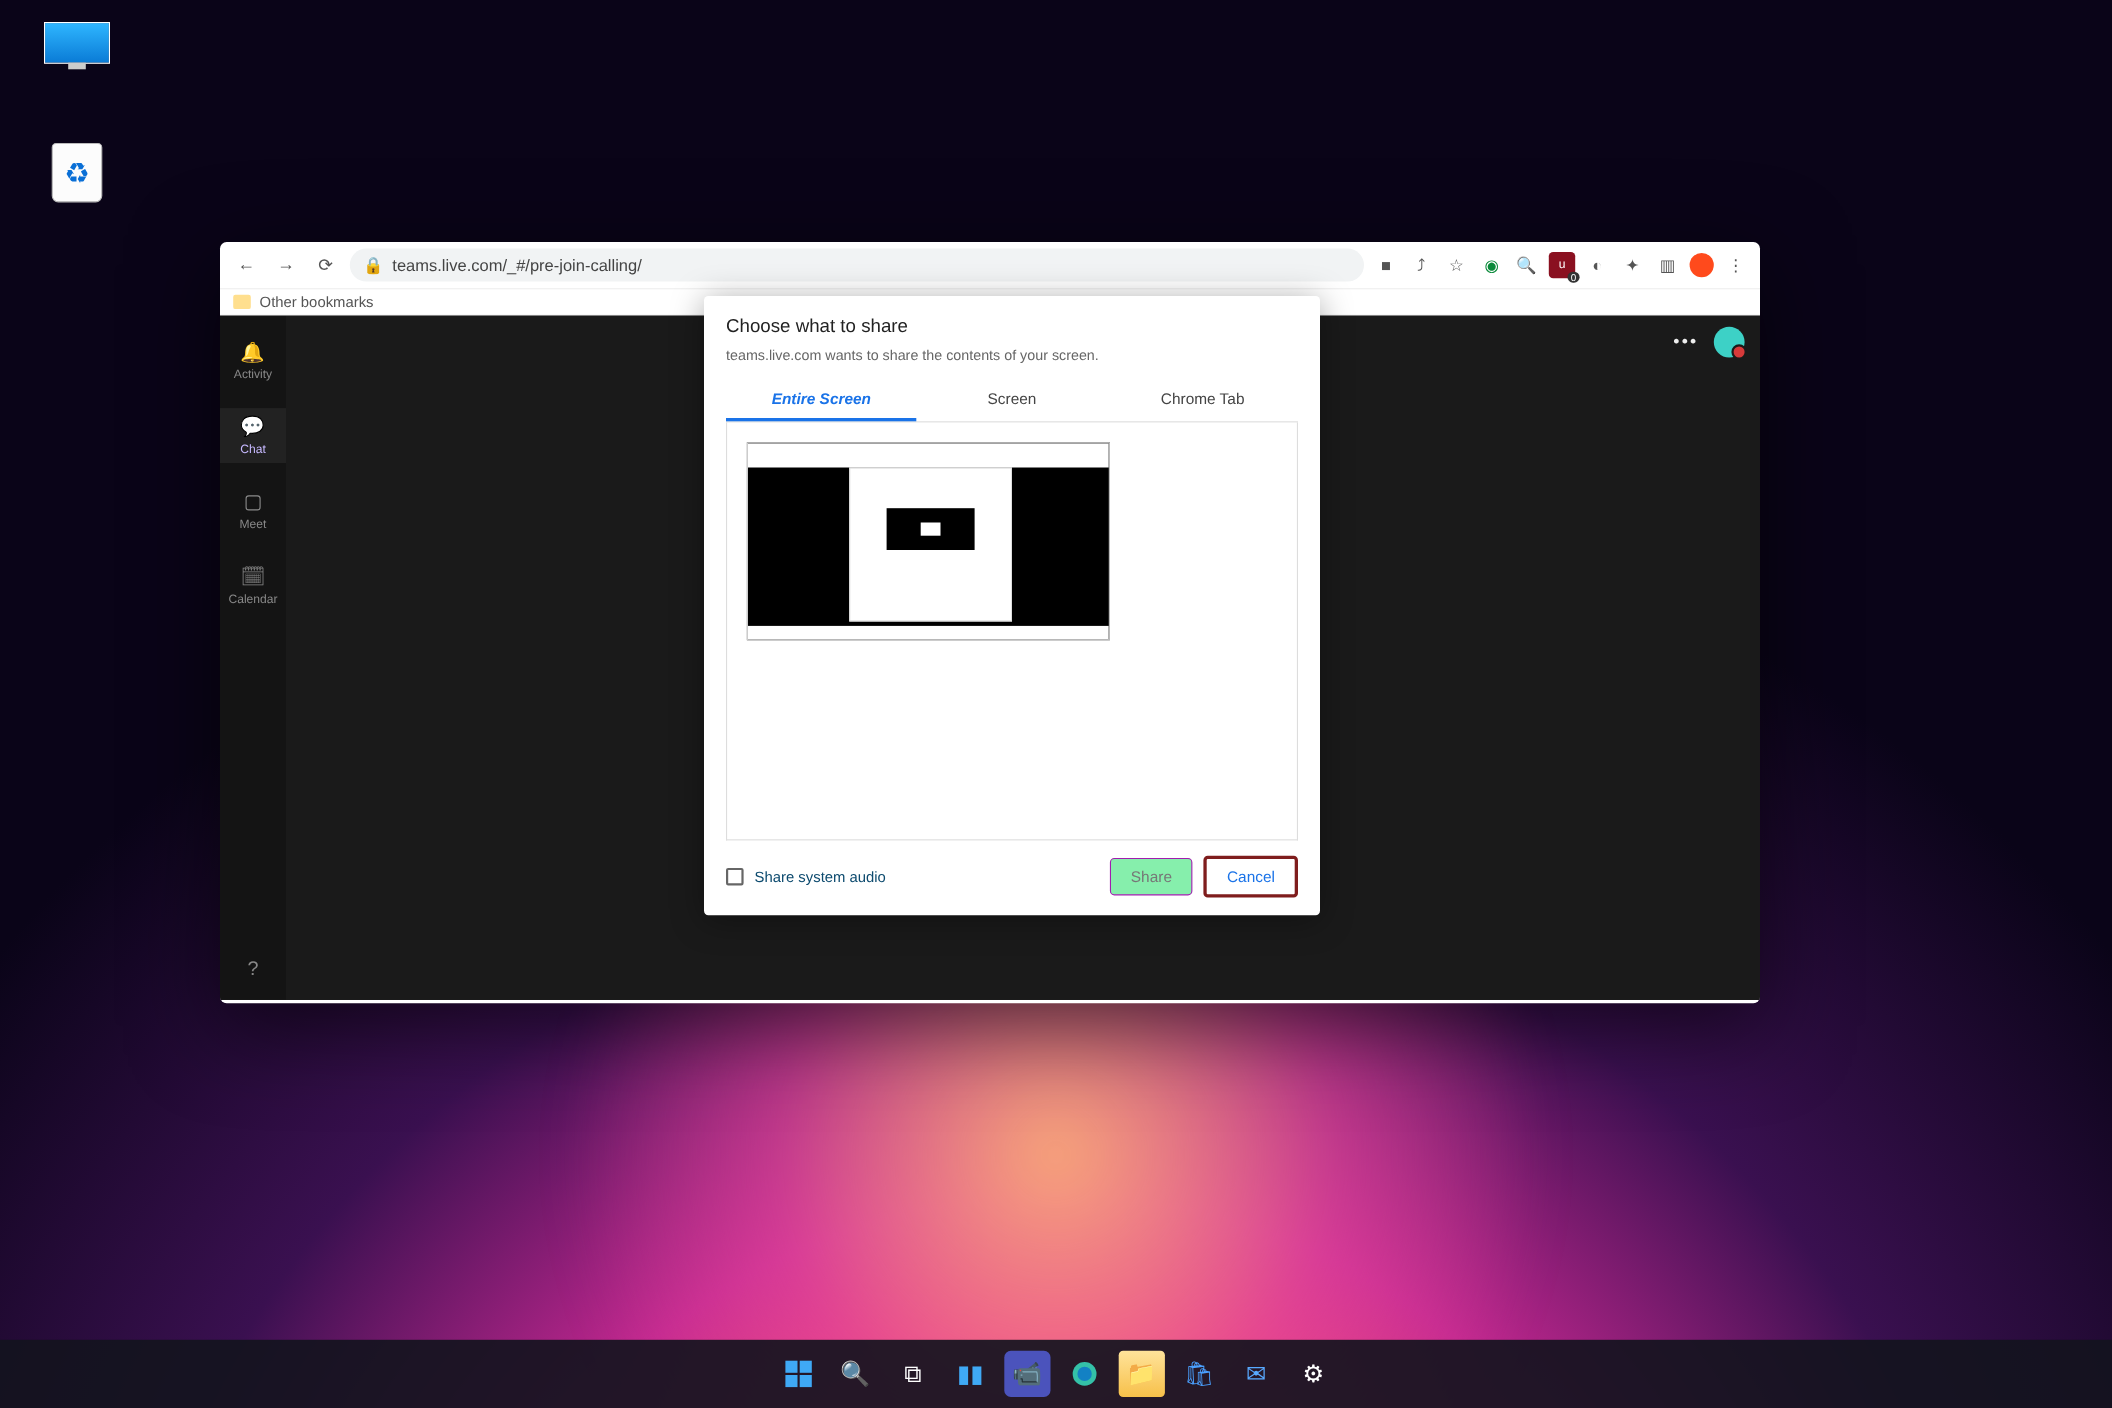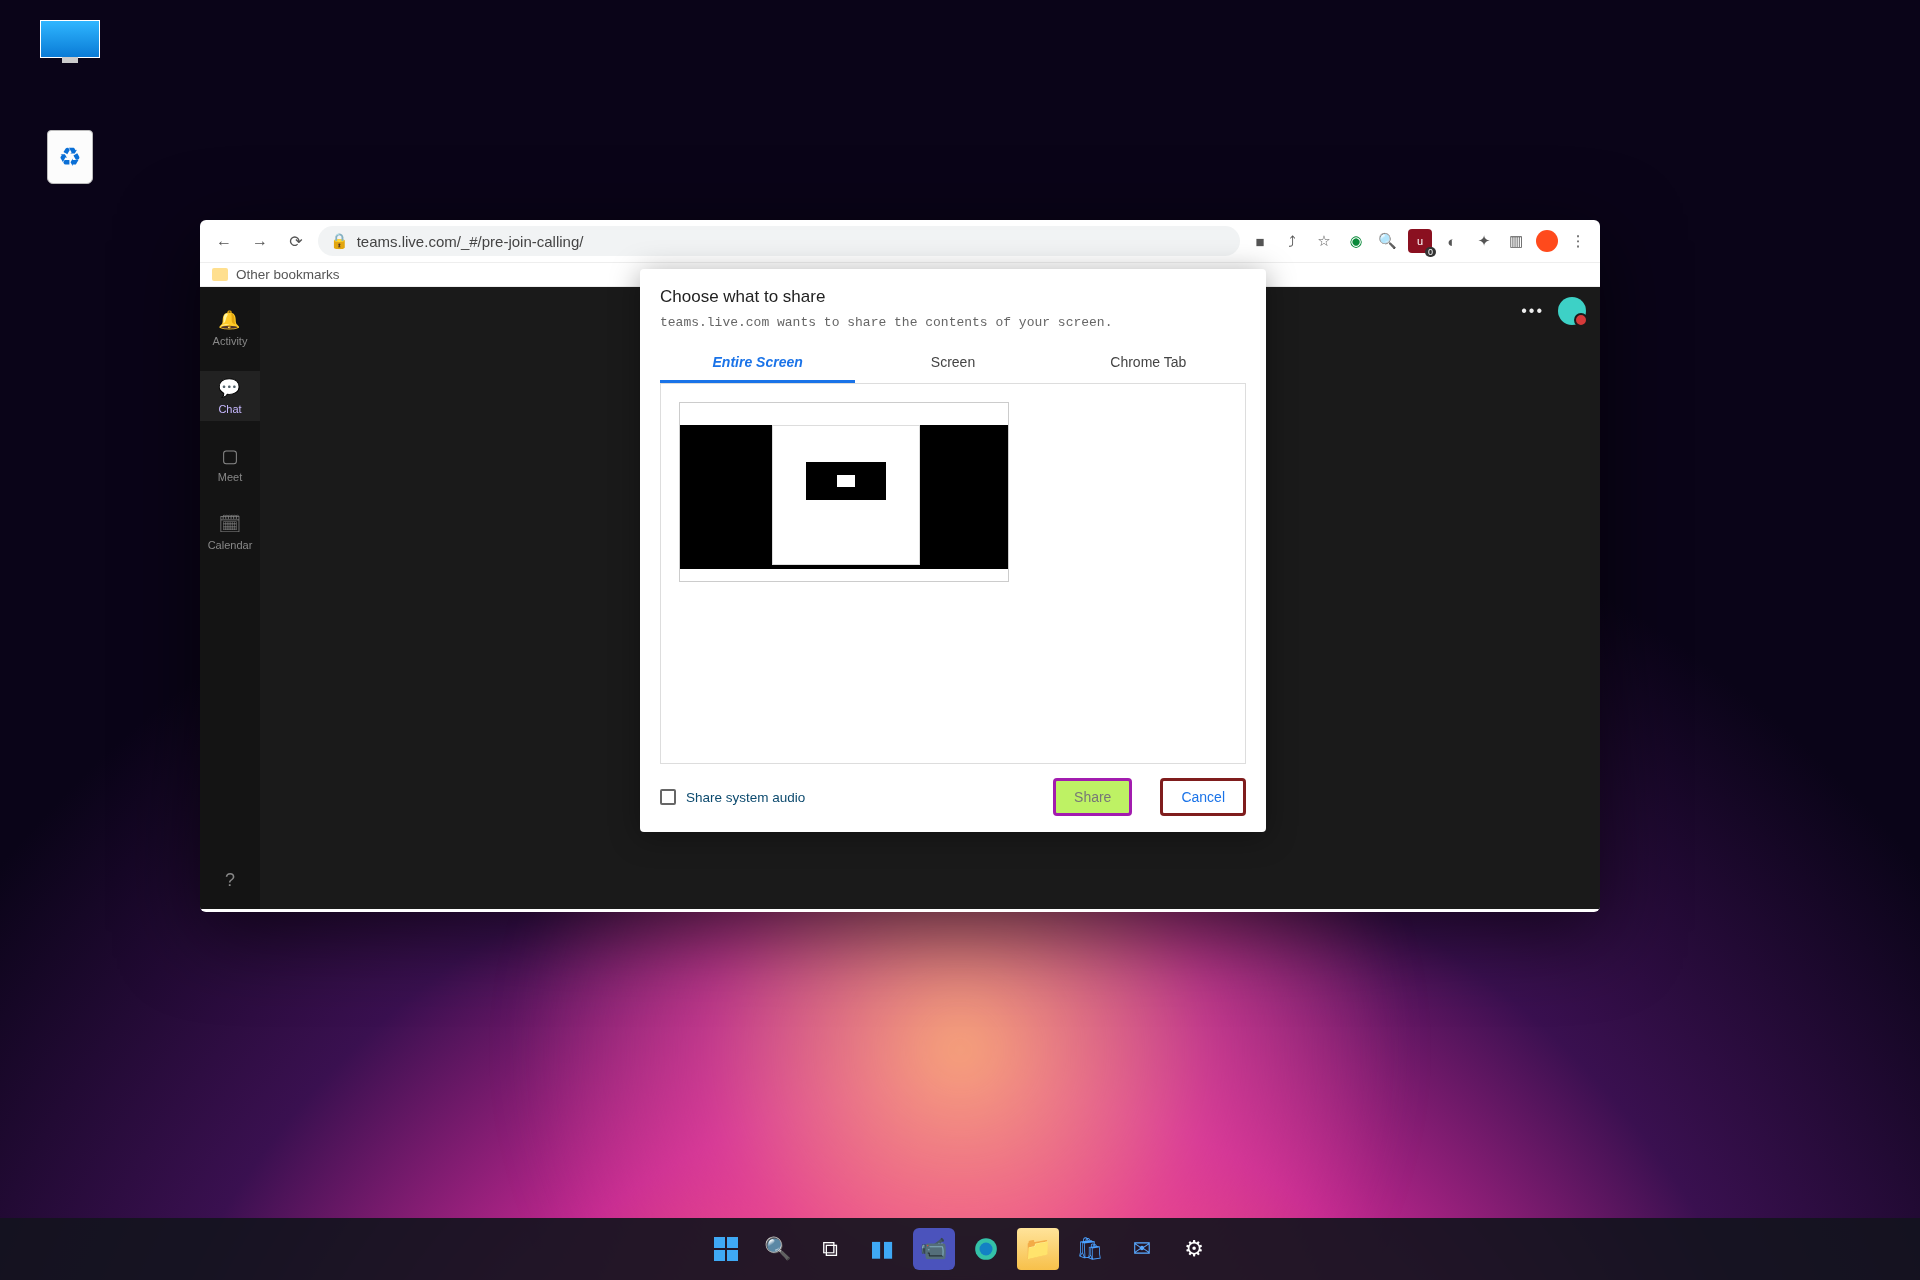--- a/index.html
+++ b/index.html
@@ -53,40 +53,40 @@
   .rail-ic { width:22px; height:22px; display:flex; align-items:center; justify-content:center; font-size:18px; }
   .rail .help { position:absolute; bottom:12px; }
   .teams-main { flex:1; background:#1a1a1a; position:relative; }
   .teams-hdr { position:absolute; right:14px; top:10px; display:flex; align-items:center; gap:14px; }
   .dots3 { color:#eee; letter-spacing:2px; cursor:pointer; }
   .avatar { width:28px; height:28px; border-radius:50%; background:#3dd1c6; position:relative; }
   .avatar:after{content:""; position:absolute; right:-2px; bottom:-2px; width:10px; height:10px; background:#d63a3a; border-radius:50%; border:2px solid #1a1a1a;}
 
   
   .dialog {
-    position:absolute; left:380px; top:-18px; width:626px; background:#fff;
+    position:absolute; left:380px; top:-18px; width:560px; background:#fff;
     box-shadow: 0 4px 30px rgba(0,0,0,0.35); border-radius:4px; padding:18px 20px 16px;
   }
   .dlg-title { font-size:17px; color:#222; margin-bottom:8px; }
-  .dlg-sub { font-size:13px; color:#666; margin-bottom:14px;font-family:Liberation Mono, monospace; }
+  .dlg-sub { font-size:13px; color:#666; margin-bottom:14px; }
   .tabs { display:flex; border-bottom:1px solid #ddd; }
   .tab { flex:1; text-align:center; padding:10px 0; font-size:14px; color:#444; cursor:pointer; }
   .tab.active { color:#1a73e8; border-bottom:3px solid #1a73e8; font-weight:600;font-style:italic; }
   .preview-area { border:1px solid #ddd; border-top:none; height:380px; padding:18px; }
   .thumb { width:330px; height:180px; border:1px solid #ccc; background:#000; position:relative; overflow:hidden; }
   .thumb-top { position:absolute; top:0; left:0; right:0; height:22px; background:#fff; }
   .thumb-inner { position:absolute; left:92px; top:22px; width:148px; height:140px; background:#fff; border:1px solid #ddd; }
   .thumb-inner2 { position:absolute; left:50%; top:36px; transform:translateX(-50%); width:80px; height:38px; background:#000; }
   .thumb-inner2:before { content:""; position:absolute; left:50%; top:50%; transform:translate(-50%,-50%); width:18px; height:12px; background:#fff;}
   .thumb-bottom { position:absolute; bottom:0; left:0; right:0; height:12px; background:#fff; }
   .dlg-footer { display:flex; align-items:center; margin-top:14px; }
   .chk { width:16px; height:16px; border:2px solid #666; margin-right:10px; border-radius:2px; cursor:pointer; }
   .audio-lbl { font-size:13.5px; color:#0c4a6e; flex:1; }
   .btn { padding:8px 18px; font-size:14px; border-radius:4px; cursor:pointer; }
-  .btn-share { background:#bef264; color:#777; border:3px solid #a21caf; margin-right:28px; }
+  .btn-share { background:#86efac; color:#777; border:1px solid #a21caf; margin-right:10px; }
   .btn-cancel { background:#fff; color:#1a73e8; border:3px solid #7f1d1d; }
 
   
   .taskbar { position:absolute; left:0; right:0; bottom:0; height:62px; background:rgba(20,20,30,0.92); display:flex; align-items:center; justify-content:center; gap:10px; }
   .tb { width:42px; height:42px; border-radius:6px; display:flex; align-items:center; justify-content:center; font-size:22px; color:#fff; cursor:pointer; }
   .tb.win { }
   .winlogo { width:24px; height:24px; display:grid; grid-template:1fr 1fr/1fr 1fr; gap:2px;}
   .winlogo div { background:#3fa9f5; }
   .tb.explorer { background:linear-gradient(#ffe39a,#f7c04a); color:#945000; border-radius:4px; }
   .tb.edge svg, .tb svg { width:26px; height:26px; }

